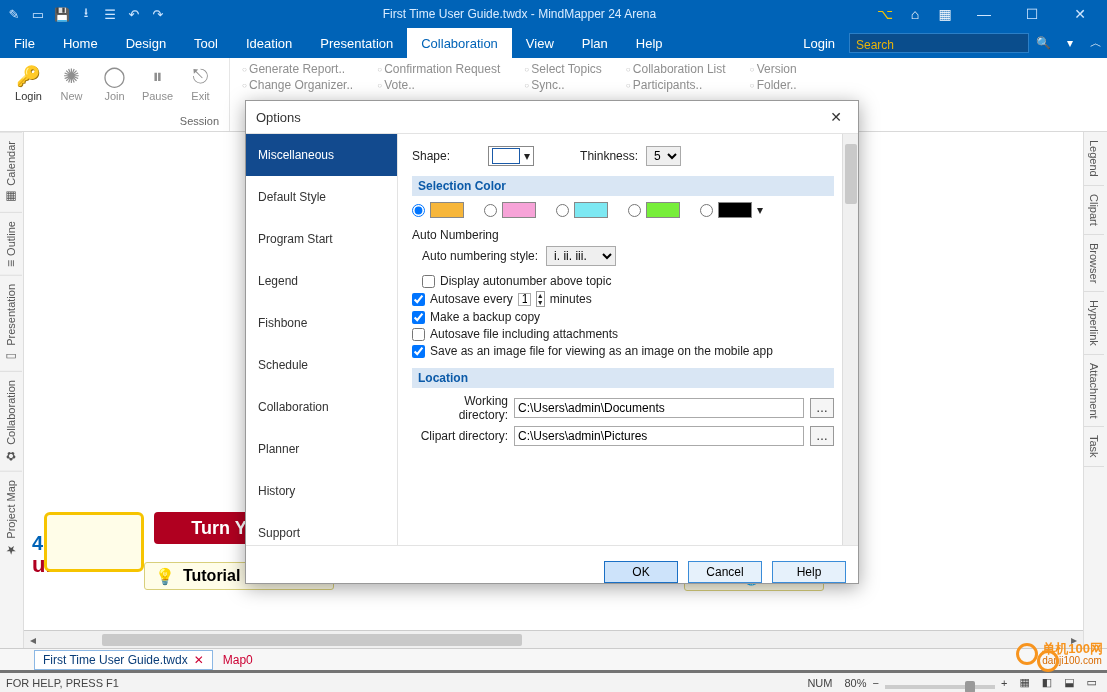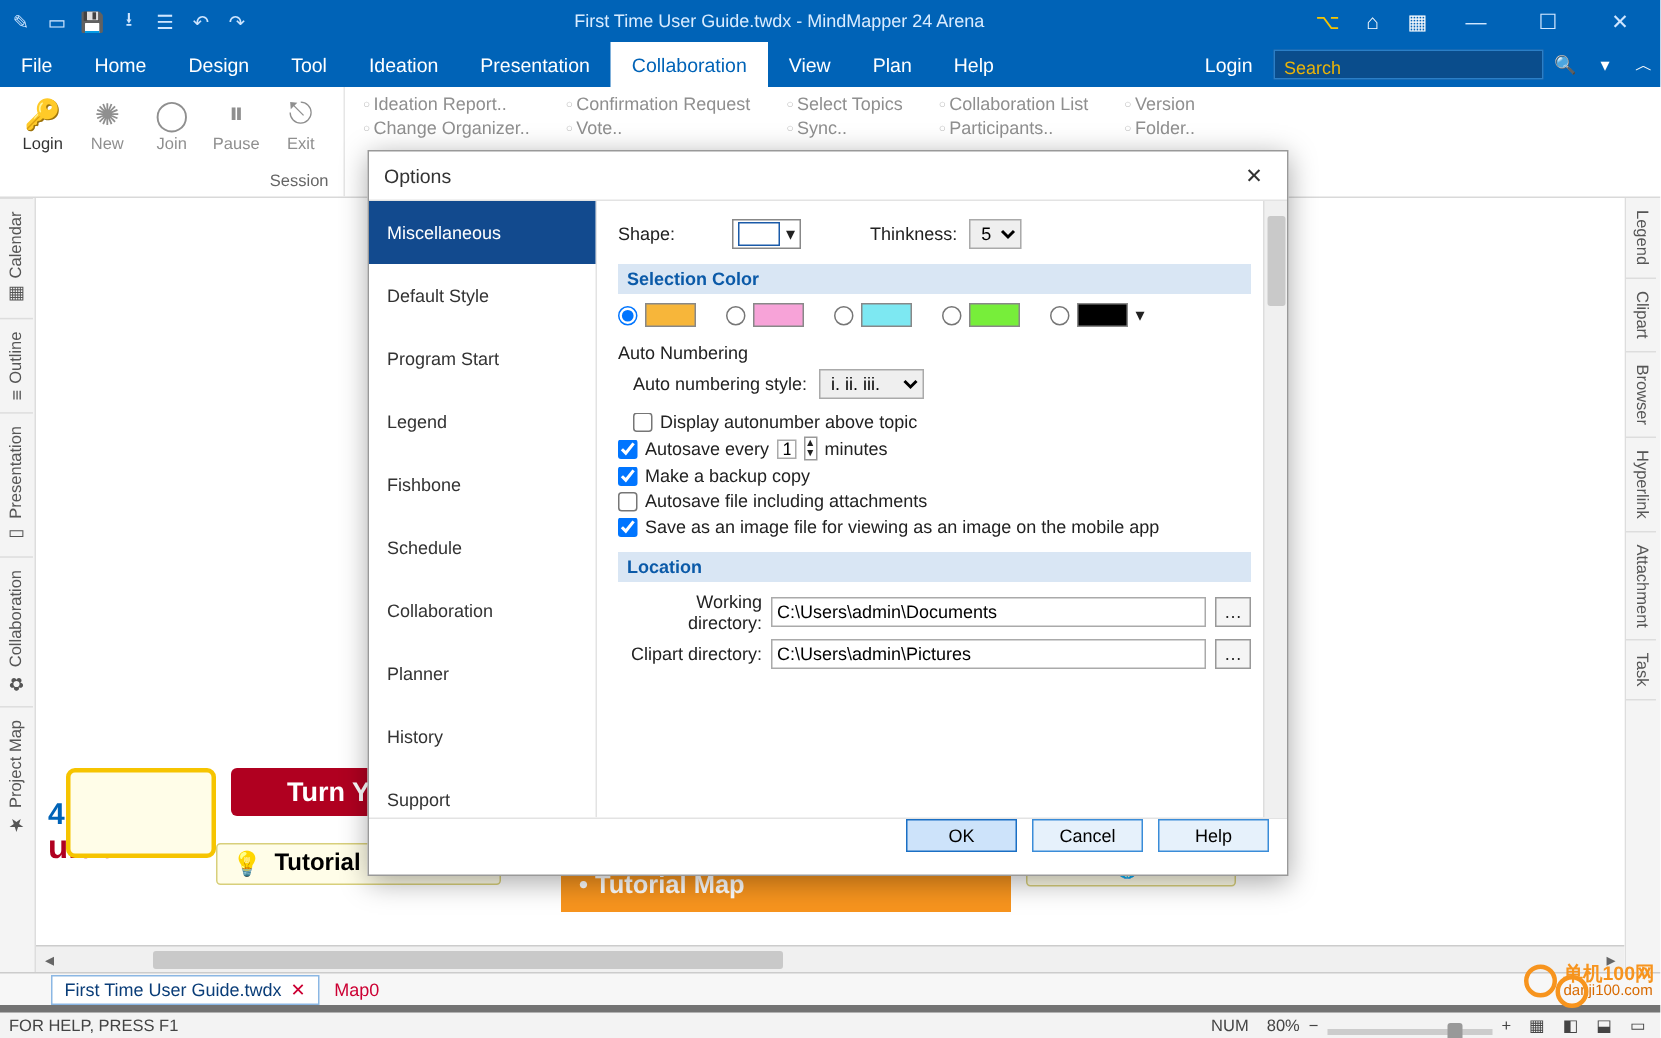--- a/index.html
+++ b/index.html
@@ -79,32 +79,32 @@
 .dialog .colorsrow { display:flex; gap:20px; align-items:center; margin:6px 0 10px; }
 .dialog .swopt { display:flex;align-items:center;gap:5px; }
 .dialog .sw { width:34px;height:16px;border:1px solid #888;display:inline-block; }
 .dialog .cbx { display:flex;align-items:center;gap:5px;margin:3px 0; }
 .dialog .cbx input { width:13px;height:13px; }
 .dialog .numfield { width:28px;text-align:center; }
 .dialog .dirrow { display:flex;align-items:center;gap:6px;margin:4px 0; }
 .dialog .dirrow label { width:96px;text-align:right; }
 .dialog .dirrow input { flex:1; }
 .dialog .browse { width:24px;height:20px;border:1px solid #999;background:#f5f5f5;display:flex;align-items:center;justify-content:center;cursor:pointer; }
-.dialog .dbuttons { height: 38px; border-top: 1px solid #e3e3e3; display:flex;justify-content:flex-end;align-items:flex-start;gap:10px;padding:0 12px; }
+.dialog .dbuttons { height: 38px; border-top: 1px solid #e3e3e3; display:flex;justify-content:flex-end;align-items:flex-end;gap:10px;padding:0 12px; }
 .dialog .dbuttons button { width: 74px; height: 22px; border: 1px solid #3a8cd8; background: #e6f1fb; font-size: 12px; cursor: pointer; }
 .dialog .dbuttons button.ok { background:#cde3fa;border-color:#1a6fc4; }
 
 
 .doctabs { height: 22px; border-top:1px solid #ccc; display:flex;align-items:center;padding-left:34px;font-size:12px;background:#f7f7f7; }
 .doctabs .dtab { padding: 2px 8px; border:1px solid #8bb7e4; background:#fff; color:#0a3d78; display:flex;align-items:center;gap:6px; }
 .doctabs .dtab .x { color:#c03; }
 .doctabs .map0 { padding:2px 10px;color:#c03; }
 
 
-.status { height: 22px; background:#f3f3f3;border-top:5px solid #737373;display:flex;align-items:center;font-size:11px;color:#444; }
+.status { height: 22px; background:#f3f3f3;border-top:3px solid #737373;display:flex;align-items:center;font-size:11px;color:#444; }
 .status .left { padding-left:6px; }
 .status .right { margin-left:auto;display:flex;align-items:center;gap:12px;padding-right:10px; }
 .status .zoom { display:flex;align-items:flex-end;gap:6px; }
 .status .zoom .track { width:110px;height:4px;background:#ccc;position:relative; }
 .status .zoom .knob { position:absolute;left:80px;top:-4px;width:10px;height:12px;background:#999;border-radius:2px; }
 
 
 .wm { position:absolute; right:4px; bottom:26px; display:flex;align-items:center;gap:4px; z-index:60; }
 .wm .logo { width:22px;height:22px;border:3px solid #f7941e;border-radius:50%; position:relative; }
 .wm .logo::after { content:""; position:absolute;left:18px;top:4px;width:16px;height:16px;border:3px solid #f7941e;border-radius:50%; }
@@ -176,21 +176,21 @@
           <span>Pause</span>
         </div>
       <div class="bigbtn">
           <div class="bicon">⎋</div>
           <span>Exit</span>
         </div>
     </div>
     <div class="glabel">Session</div>
   </div>
   <div class="linkcol">
-    <a>Ideation Report..</a>
+    <a>Generate Report..</a>
     <a>Change Organizer..</a>
   </div>
   <div class="linkcol">
     <a>Confirmation Request</a>
     <a>Vote..</a>
   </div>
   <div class="linkcol">
     <a>Select Topics</a>
     <a>Sync..</a>
   </div>
@@ -239,21 +239,20 @@
 
   <div class="canvas">
     <div class="node four">4</div>
     <div class="node guide">uide</div>
     <div class="node yellowbox"></div>
     <div class="node redtab">Turn Y</div>
     <div class="node tutorial">
         <span>💡</span>
         <span>Tutorial</span>
       </div>
-    <div class="node orange">• Tutorial Map</div>
     <div class="node click">
         <span>Click</span>
         <span>☐</span>
         <span>🌐</span>
       </div>
     <div class="hscroll">
       <div class="arr">◂</div>
       <div class="thumb"></div>
       <div class="arr" style="margin-left:auto">▸</div>
     </div>

